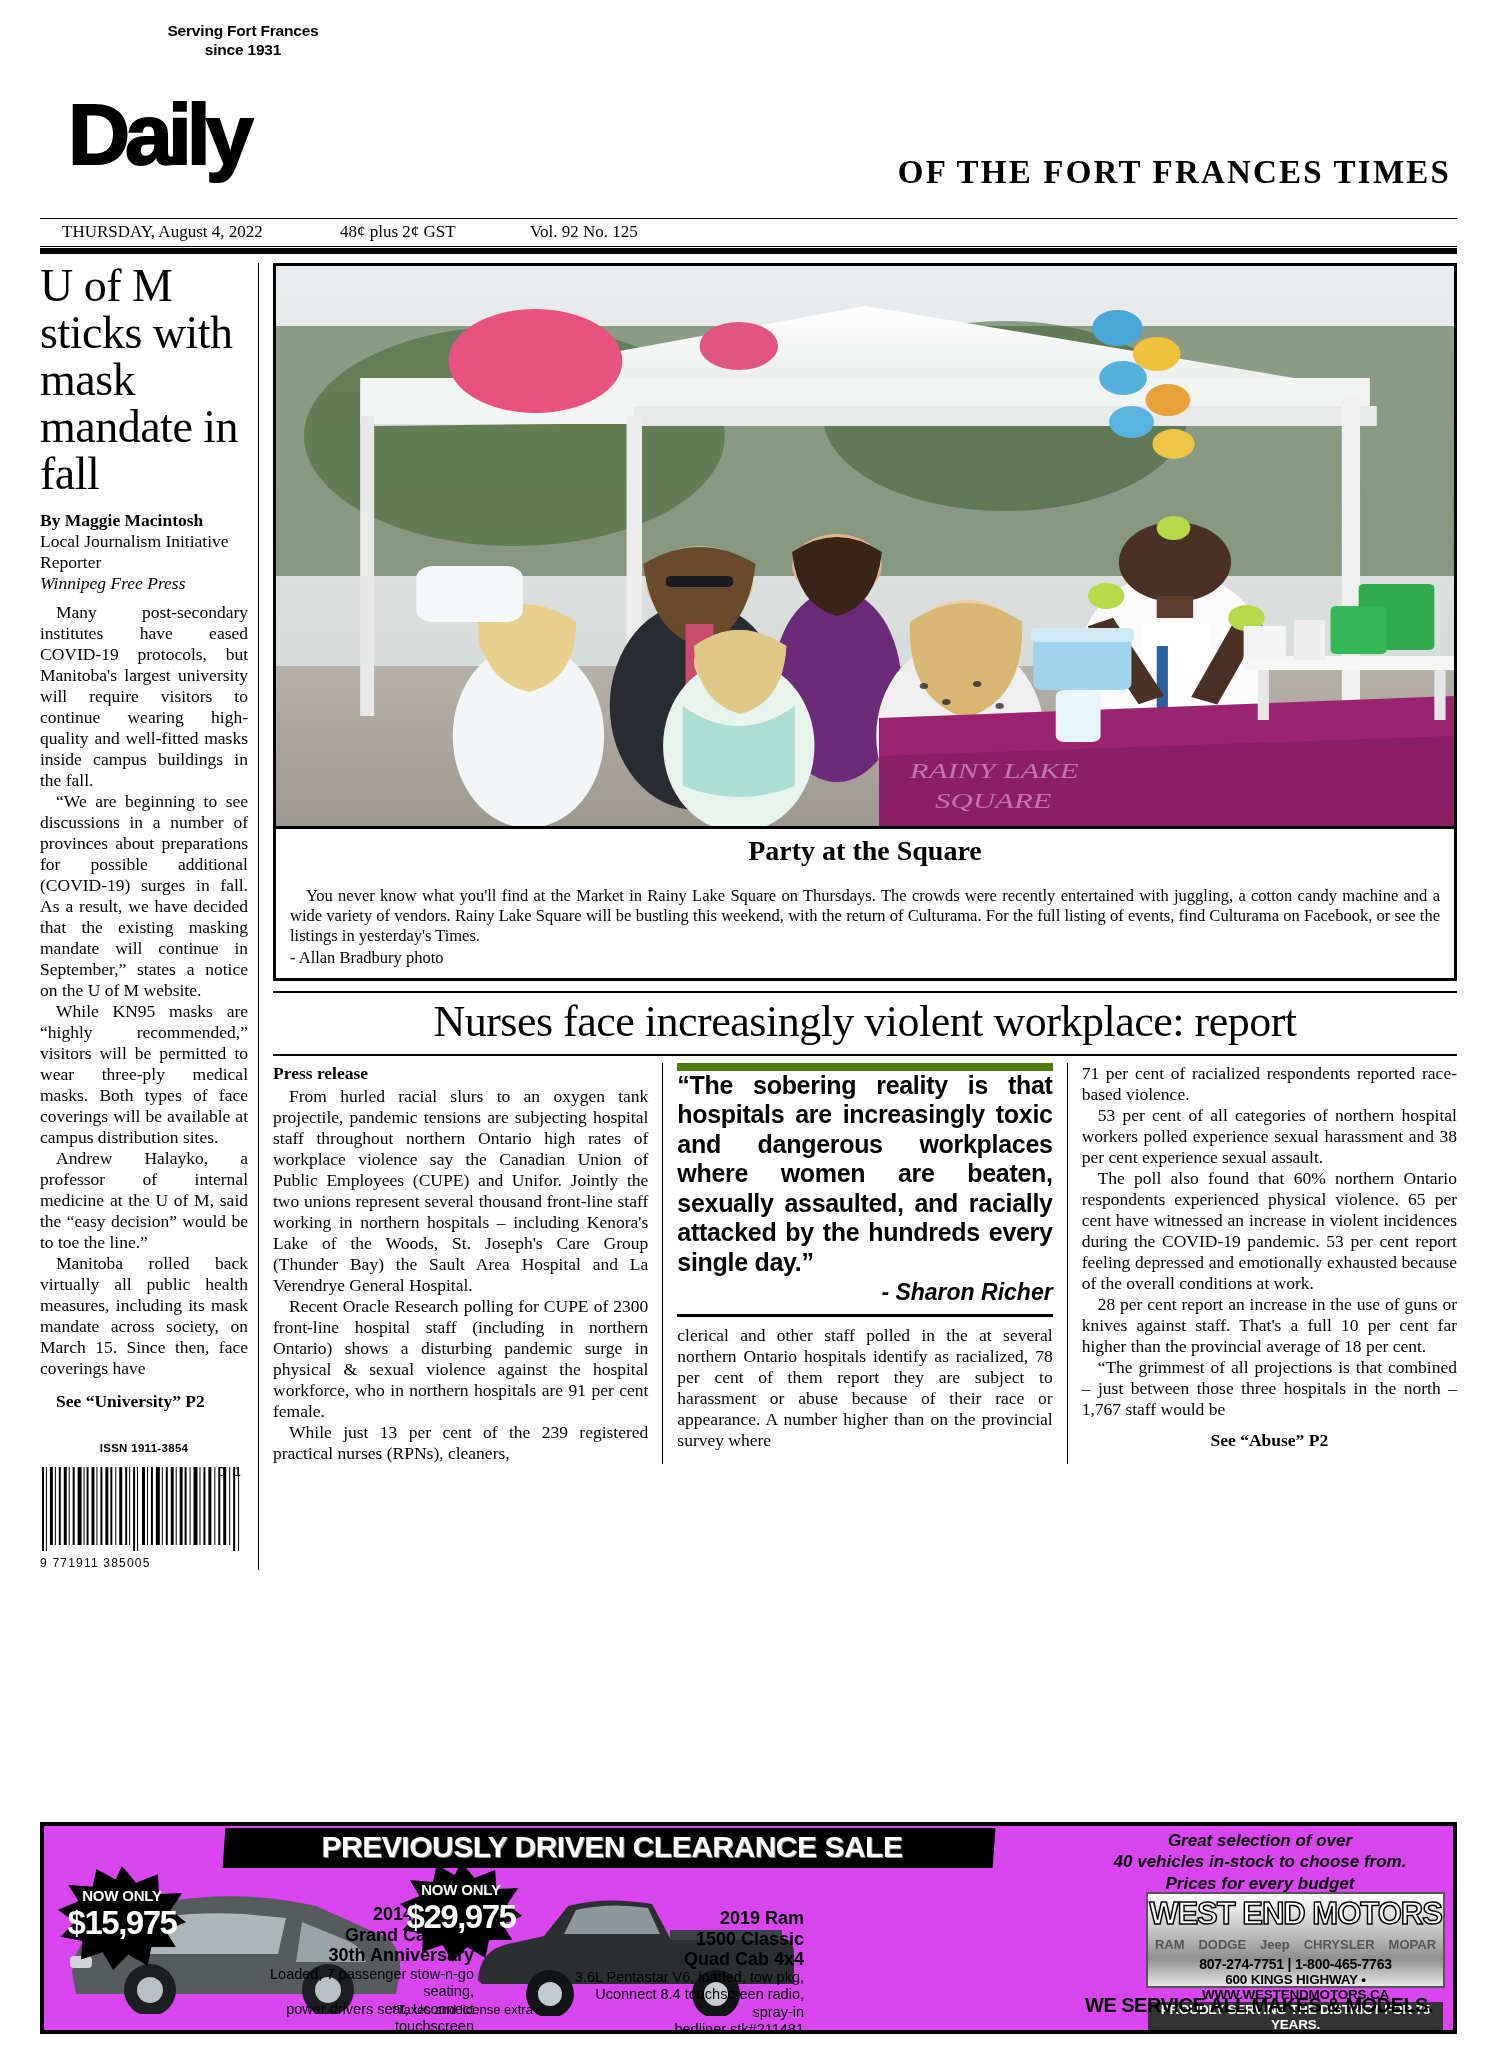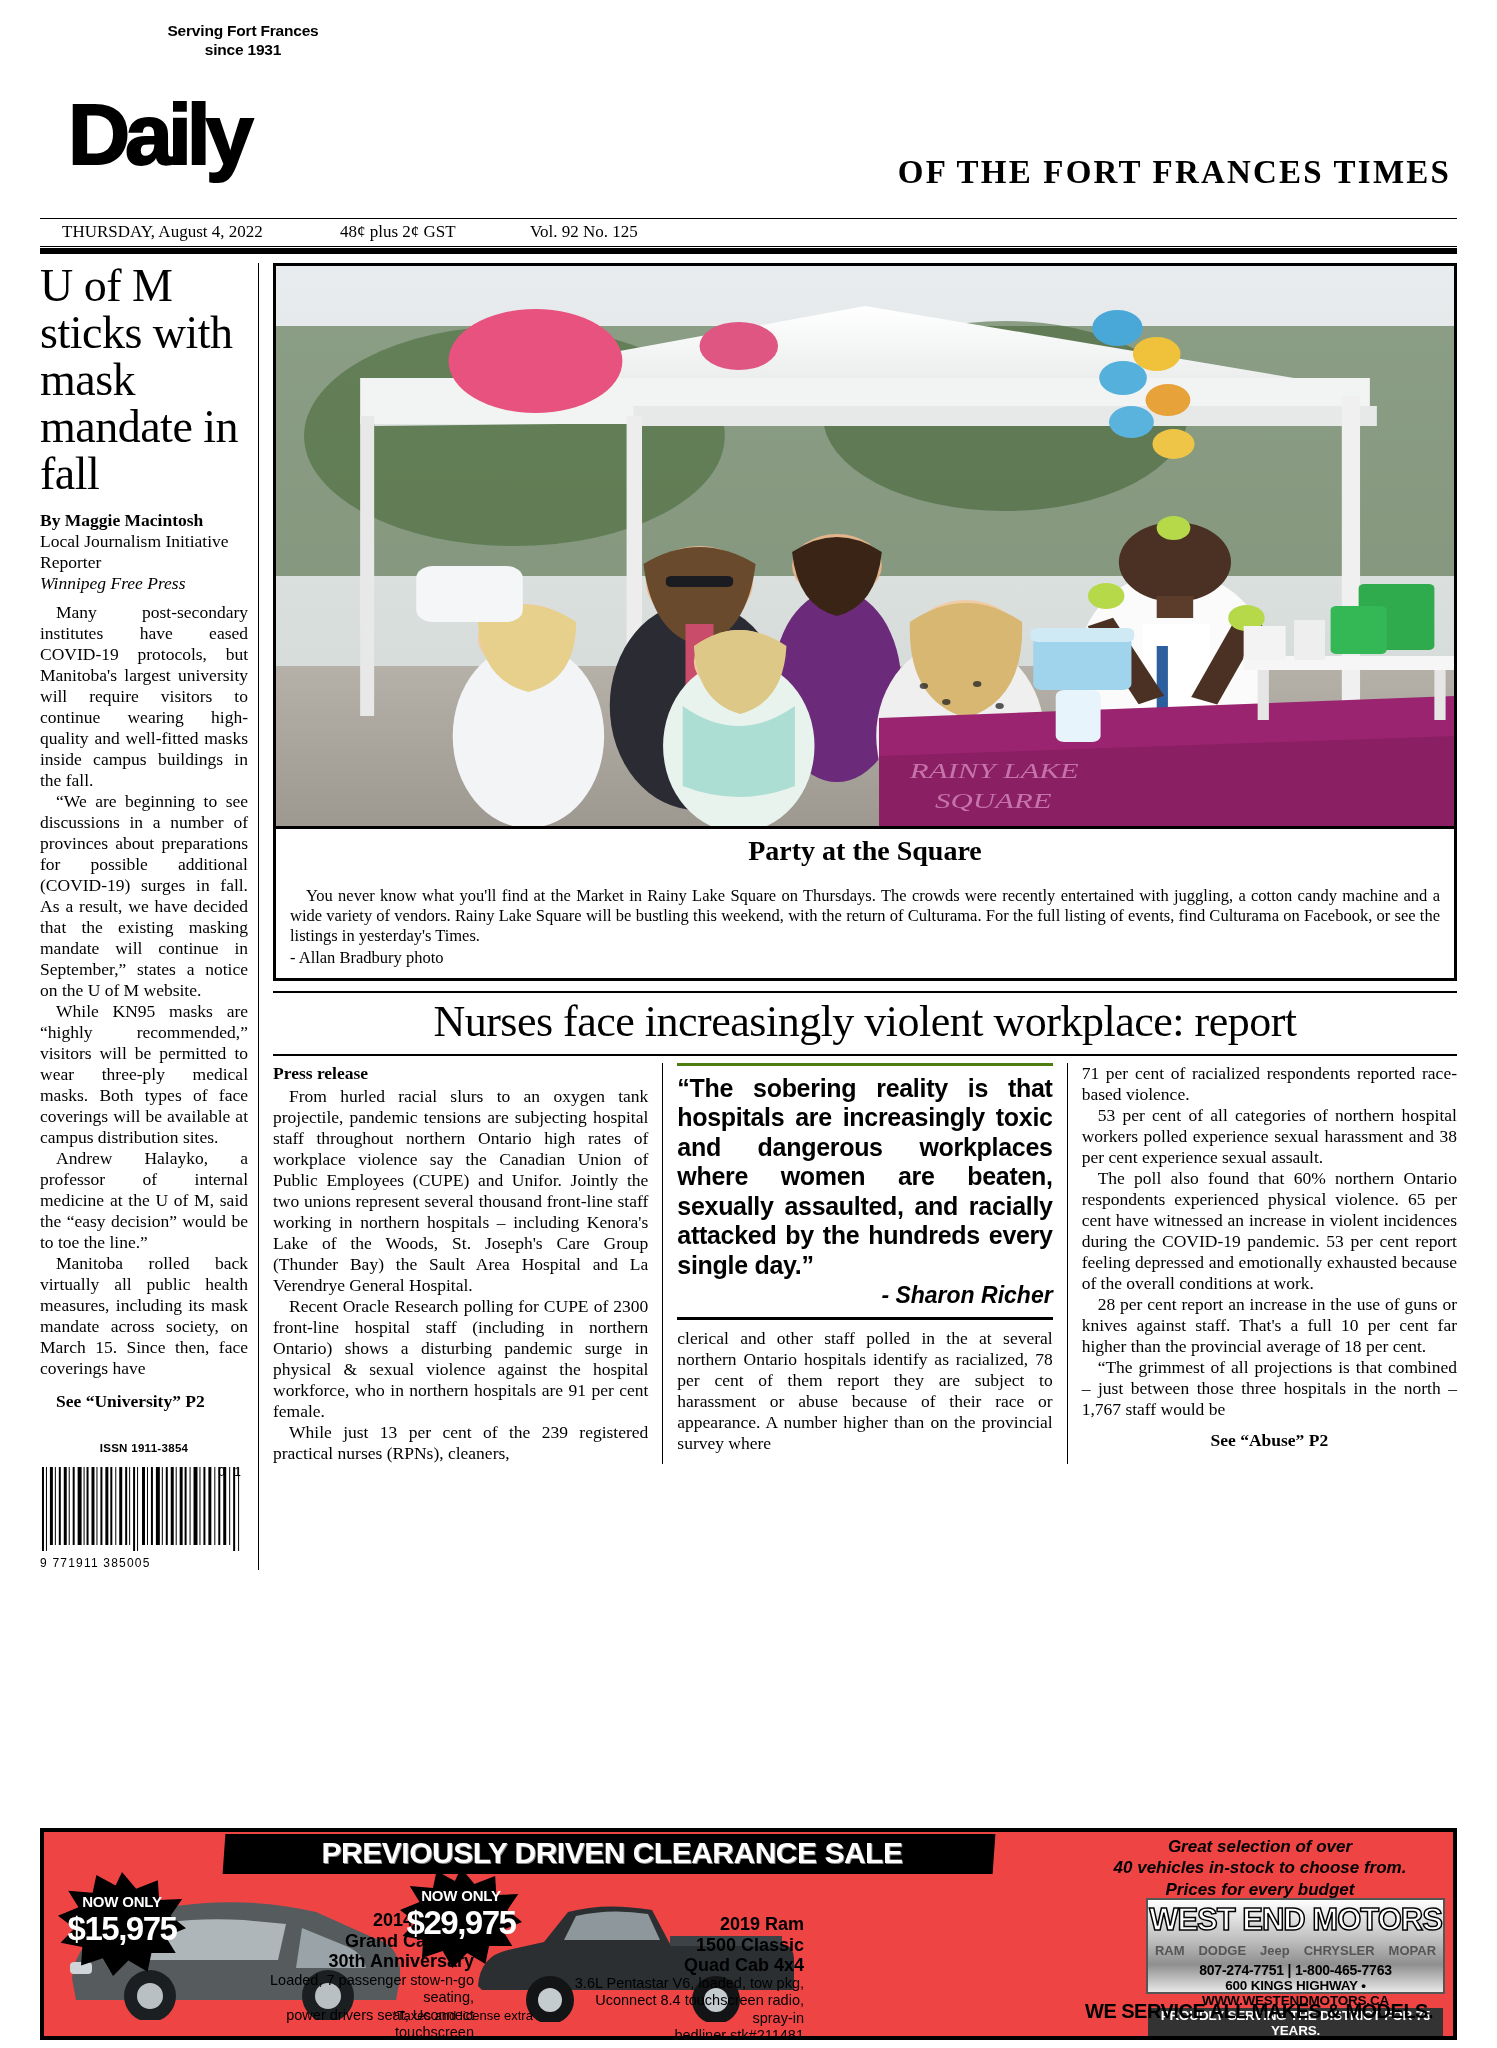--- a/index.html
+++ b/index.html
@@ -125,36 +125,36 @@
   }
   .nurses-rule { border-top: 2px solid #000; margin-bottom: 7px; }
   .nurses-cols { display: flex; gap: 14px; }
   .ncol { flex: 1; position: relative; }
   .ncol + .ncol { border-left: 1.5px solid #000; padding-left: 14px; }
   .press-rel { font-weight: bold; font-size: 17.5px; margin-bottom: 2px; }
   .ncol p { font-size: 17.5px; line-height: 1.2; text-align: justify; text-indent: 16px; hyphens: auto; }
   .ncol p.noind { text-indent: 0; }
 
   
-  .pullquote-top { border-top: 3px solid #4d7c0f; padding-top: 8px; }
+  .pullquote-top { border-top: 8px solid #4d7c0f; padding-top: 0; }
   .pullquote {
     font-family: "Liberation Sans", sans-serif; font-weight: bold;
     font-size: 25px; line-height: 1.18; text-align: justify; letter-spacing: -0.3px;
   }
   .pullquote-attr {
     font-family: "Liberation Sans", sans-serif; font-weight: bold; font-style: italic;
     font-size: 23px; text-align: right; margin-top: 2px;
   }
   .pullquote-bot { border-bottom: 3px solid #000; padding-bottom: 8px; margin-bottom: 8px; }
   .see-abuse { font-weight: bold; font-size: 17.5px; text-align: center; margin-top: 10px; }
 
   
   .ad {
-    position: absolute; left: 40px; right: 40px; bottom: 8px;
-    height: 212px; border: 4px solid #000; background: #ef4444; overflow: hidden;
+    position: absolute; left: 40px; right: 40px; bottom: 14px;
+    height: 212px; border: 4px solid #000; background: #d946ef; overflow: hidden;
   }
   .ad-banner {
     position: absolute; left: 180px; top: 2px; width: 770px; height: 40px;
     background: #000; transform: skewX(-4deg);
   }
   .ad-banner-txt {
     position: absolute; left: 198px; top: 4px; width: 740px;
     color: #fff; font-family: "Liberation Sans", sans-serif; font-weight: bold;
     font-size: 30px; letter-spacing: -0.5px; text-align: center;
     text-shadow: 1px 1px 0 #888;

